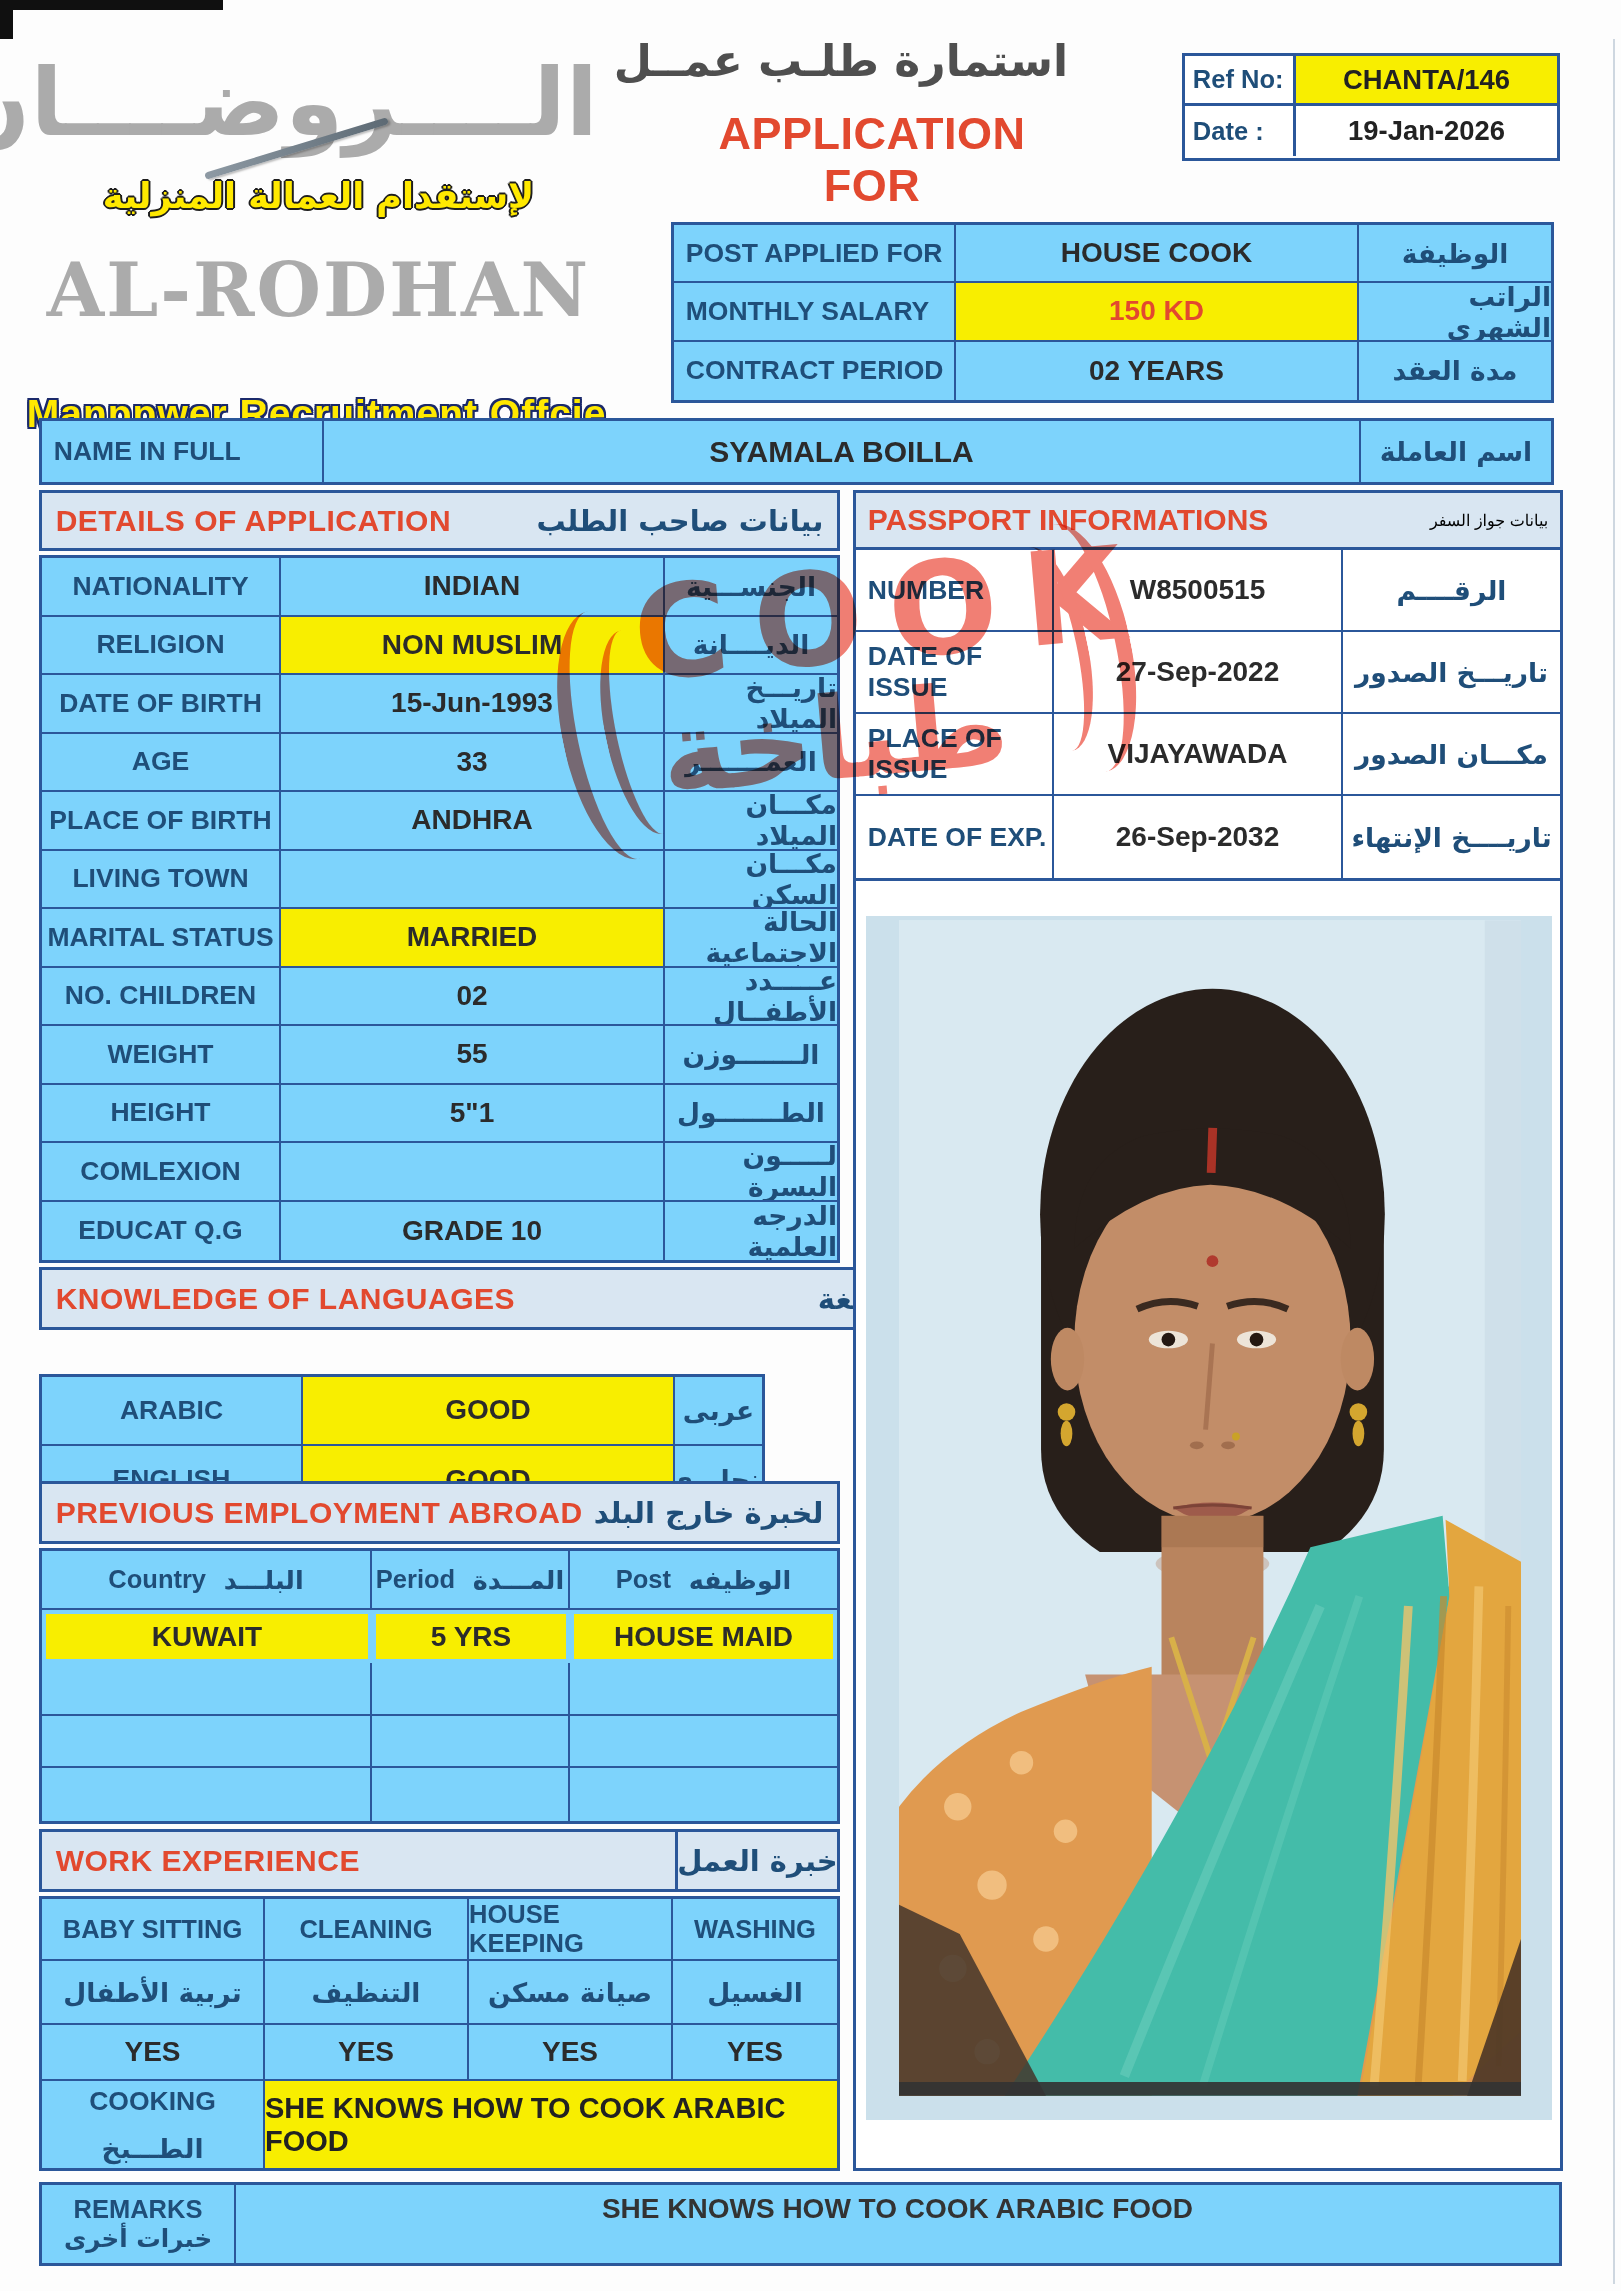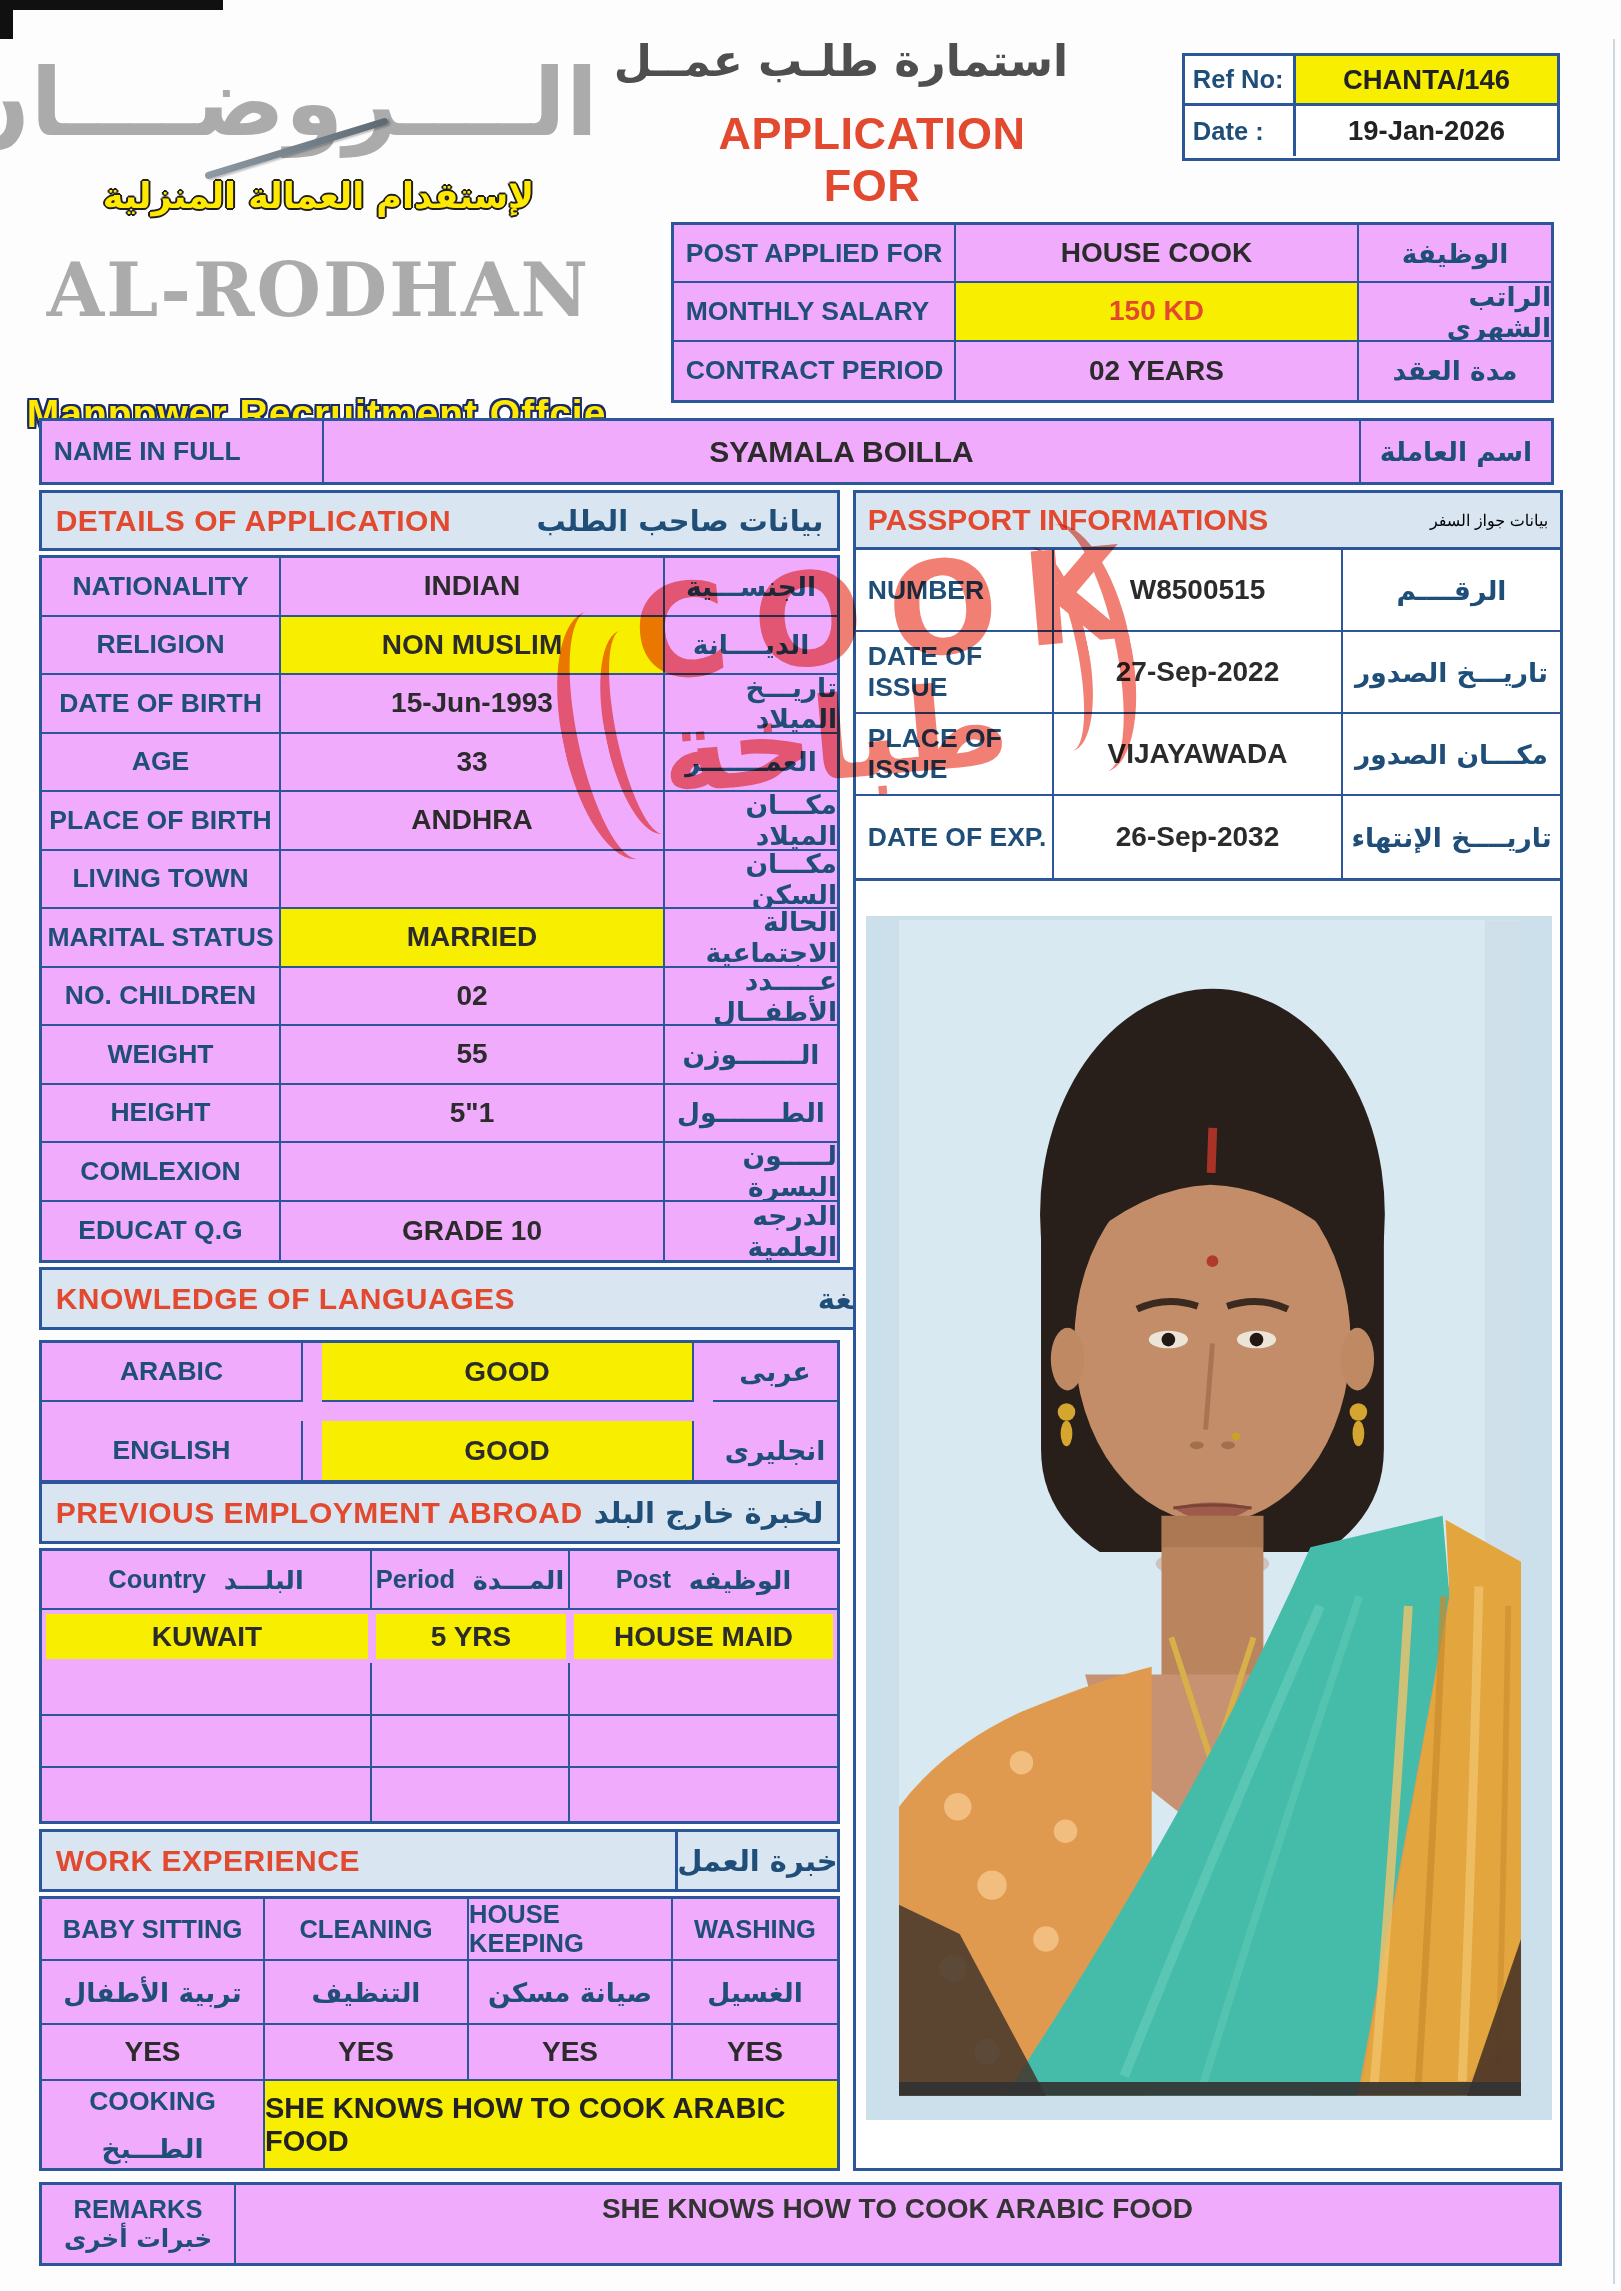--- a/index.html
+++ b/index.html
@@ -43,21 +43,21 @@
   .title-en{font-size:45px;font-weight:800;color:var(--red);margin-bottom:13.7px;letter-spacing:0.5px;}
 
   .refbox{left:1182px;top:53px;width:378px;height:108px;border:3.9px solid var(--blue);background:#fff;}
   .refrow{display:flex;height:50px;}
   .refrow.first{border-bottom:3.9px solid var(--blue);}
   .reflabel{width:111px;border-right:3.9px solid var(--blue);display:flex;align-items:center;padding-left:7.8px;
             color:var(--navy);font-size:25.5px;font-weight:700;}
   .refvalue{flex:1;display:flex;align-items:center;justify-content:center;font-size:27.4px;font-weight:700;color:#222;}
 
   
-  .grid{display:grid;background:#f0abfc;}
+  .grid{display:grid;background:#7dd3fc;}
   .cell{display:flex;align-items:center;justify-content:center;font-weight:700;overflow:hidden;}
   .cell.lft{justify-content:flex-start;padding-left:11.8px;}
   .lbl{color:var(--navy);font-size:26.5px;}
   .val{color:var(--ink);font-size:28px;}
   .arlbl{color:var(--navy);font-size:26.5px;font-family:"DejaVu Sans",sans-serif;direction:rtl;}
   .br{border-right:2.9px solid var(--blue);}
   .bb{border-bottom:2.9px solid var(--blue);}
   .yellow{background:var(--yellow);}
   .inset-yellow{border:4.9px solid transparent;background:linear-gradient(var(--yellow),var(--yellow)) padding-box;}
   .redtxt{color:var(--red);}
@@ -70,22 +70,22 @@
 
   .sec-hdr{background:var(--hdrbg);border:3.9px solid var(--blue);display:flex;align-items:center;
            justify-content:space-between;padding:0 13.7px;}
   .sec-hdr .en{color:var(--red);font-size:30px;font-weight:800;letter-spacing:0.5px;white-space:nowrap;}
   .sec-hdr .arr{color:var(--navy);font-size:29px;font-weight:700;font-family:"DejaVu Sans",sans-serif;direction:rtl;white-space:nowrap;}
 
   .details-hdr{left:39px;top:490px;width:801px;height:61px;}
   .details-table{left:39px;top:555px;width:801px;height:708px;border:3.9px solid var(--blue);
                  grid-template-columns:239px 384px 1fr;grid-template-rows:repeat(12,1fr);}
   .lang-hdr{left:39px;top:1267px;width:946px;height:63px;}
-  .lang-table{left:39px;top:1340px;width:801px;height:143px;border:3.9px solid var(--blue);
-              grid-template-columns:261px 372px 1fr;grid-template-rows:1fr 1fr;gap:19px;}
+  .lang-table{left:39px;top:1374px;width:726px;height:143px;border:3.9px solid var(--blue);
+              grid-template-columns:261px 372px 1fr;grid-template-rows:1fr 1fr;}
   .prev-hdr{left:39px;top:1481px;width:801px;height:63px;}
   .prev-table{left:39px;top:1548px;width:801px;height:276px;border:3.9px solid var(--blue);
               grid-template-columns:330px 198px 1fr;grid-template-rows:59px 53px 1fr 1fr 1fr;}
   .colhead{display:flex;align-items:center;justify-content:center;gap:17.6px;color:var(--navy);font-weight:700;font-size:25.5px;}
   .work-hdr{left:39px;top:1829px;width:801px;height:63px;padding:0;}
   .work-hdr .encell{flex:1;display:flex;align-items:center;padding-left:13.7px;height:100%;}
   .work-hdr .arcell{width:162px;border-left:3.9px solid var(--blue);display:flex;align-items:center;justify-content:center;height:100%;}
   .work-table{left:39px;top:1896px;width:801px;height:275px;border:3.9px solid var(--blue);
               grid-template-columns:223px 204px 204px 1fr;grid-template-rows:62px 64px 56px 1fr;}
   .work-table .lbl{font-size:25.5px;}

